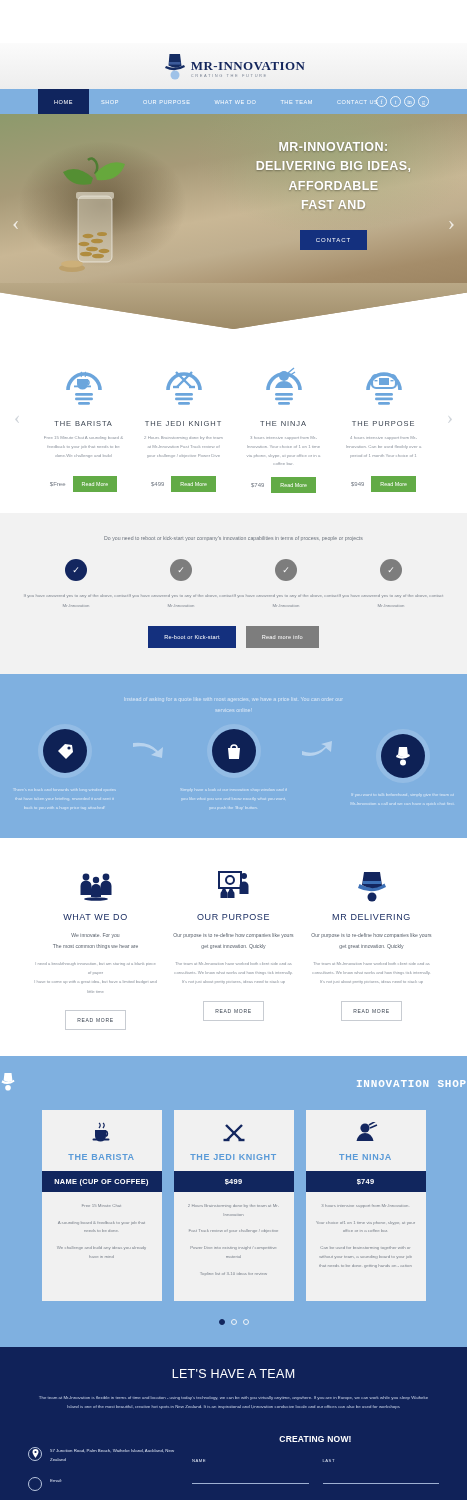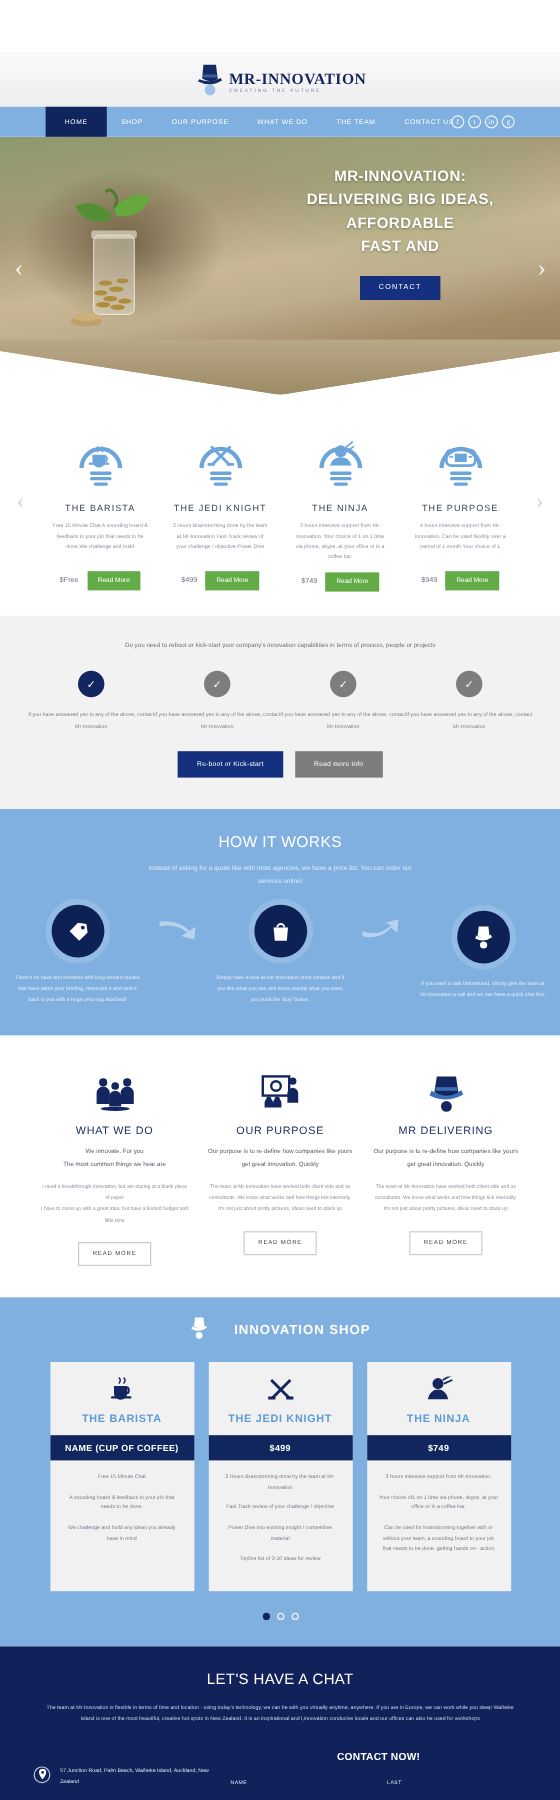--- a/index.html
+++ b/index.html
@@ -86,21 +86,21 @@
   .cols { padding:24px 0 26px; display:flex; justify-content:center; position:relative; background:#fff; overflow:hidden;}
   .col { width:138px; text-align:center; padding:0 7px; position:relative; z-index:1;}
   .col-ico { height:40px; display:flex; align-items:flex-end; justify-content:center; margin-bottom:10px; }
   .col-title { font-size:9px; letter-spacing:.6px; color:#1b2e63; margin-bottom:8px; }
   .col-lead { font-size:5.1px; line-height:2; color:#555d68; margin-bottom:8px; }
   .col-body { font-size:4.2px; line-height:2.2; color:#888f99; margin-bottom:12px; }
   .col-btn { display:inline-block; font-size:5px; letter-spacing:.7px; color:#3b4451; border:1px solid #c8ccd2; padding:6px 11px; cursor:pointer; }
 
   
   .shop { background:#7fb0e0; padding:16px 0 22px; }
-  .shop-head { display:flex; align-items:center; justify-content:center; gap:21px; margin-bottom:14px; }
+  .shop-head { display:flex; align-items:center; justify-content:space-between; gap:21px; margin-bottom:14px;font-family:Liberation Mono, monospace; }
   .shop-title { font-size:11px; font-weight:bold; color:#fff; letter-spacing:.8px; }
   .shop-row { display:flex; justify-content:center; gap:12px; }
   .scard { width:120px; background:#f1f1f1; }
   .scard-ico { height:38px; display:flex; align-items:center; justify-content:center; padding-top:8px;}
   .scard-name { text-align:center; font-size:9px; font-weight:bold; letter-spacing:.6px; color:#5b9bd8; padding:4px 0 9px; }
   .scard-price { background:#11265e; color:#fff; text-align:center; font-size:7.4px; font-weight:bold; padding:6px 0; letter-spacing:.3px;}
   .scard-body { padding:10px 10px 14px; }
   .scard-li { font-size:4.4px; line-height:2; color:#777e88; text-align:center; margin-bottom:8px; }
   .dots { display:flex; justify-content:center; gap:6px; margin-top:18px; }
   .dot { width:6px; height:6px; border-radius:50%; border:1px solid #f0f4f9; cursor:pointer; }
@@ -312,21 +312,20 @@
         <div class="chk-txt">If you have answered yes to any of the above, contact Mr-Innovation</div>
       </div>
     </div>
     <div class="reboot-btns">
       <div class="rb-btn navy">Re-boot or Kick-start</div>
       <div class="rb-btn grey">Read more info</div>
     </div>
   </div>
 
   <div class="hiw">
-    <div class="hiw-title">HOW IT WORKS</div>
     <div class="hiw-sub">Instead of asking for a quote like with most agencies, we have a price list. You can order our services online!</div>
     <div class="hiw-row">
       <div class="hiw-step">
         <div class="hiw-circ">
           <svg width="20" height="20" viewBox="0 0 20 20">
               <path d="M3 10 L10 3 L17 4 L18 11 L11 18 Z" fill="#fff"></path>
               <circle cx="14" cy="7" r="1.6" fill="#0e2155"></circle>
             </svg>
         </div>
         <div class="hiw-txt">There's no back and forwards with long winded quotes that have taken your briefing, reworded it and sent it back to you with a huge price tag attached!</div>
@@ -497,21 +496,21 @@
 
     </div>
     <div class="dots">
       <span class="dot on"></span>
       <span class="dot"></span>
       <span class="dot"></span>
     </div>
   </div>
 
   <div class="chat">
-    <div class="chat-title">LET'S HAVE A CHAT</div>
+    <div class="chat-title">LET'S HAVE A TEAM</div>
     <div class="chat-sub">The team at Mr-Innovation is flexible in terms of time and location - using today's technology, we can be with you virtually anytime, anywhere. If you are in Europe, we can work while you sleep Waiheke Island is one of the most beautiful, creative hot spots in New Zealand. It is an inspirational and I,innovation conducive locale and our offices can also be used for workshops</div>
 
     <div class="contact">
       <div class="cinfo">
         <div class="cline">
           <span class="cicon">
             <svg width="7" height="9" viewBox="0 0 7 9">
                 <path d="M3.5 0 a3 3 0 0 1 3 3 c0 2.3 -3 5.8 -3 5.8 s-3 -3.5 -3 -5.8 a3 3 0 0 1 3 -3 z" fill="#fff"></path>
                 <circle cx="3.5" cy="3" r="1.1" fill="#102259"></circle>
               </svg>
@@ -521,21 +520,21 @@
         <div class="cline">
           <span class="cicon">
             
           </span>
           <span class="ctext"><span>Email:</span><br></span>
         </div>
 
       </div>
 
       <div class="cform">
-        <div class="cform-title">CONTACT NOW!</div>
+        <div class="cform-title">CREATING NOW!</div>
         <div class="frow">
           <div class="fld">
             <label>NAME</label>
             <input type="text" value="" style="">
           </div>
           <div class="fld">
             <label>LAST</label>
             <input type="text" value="" style="">
           </div>
         </div>

